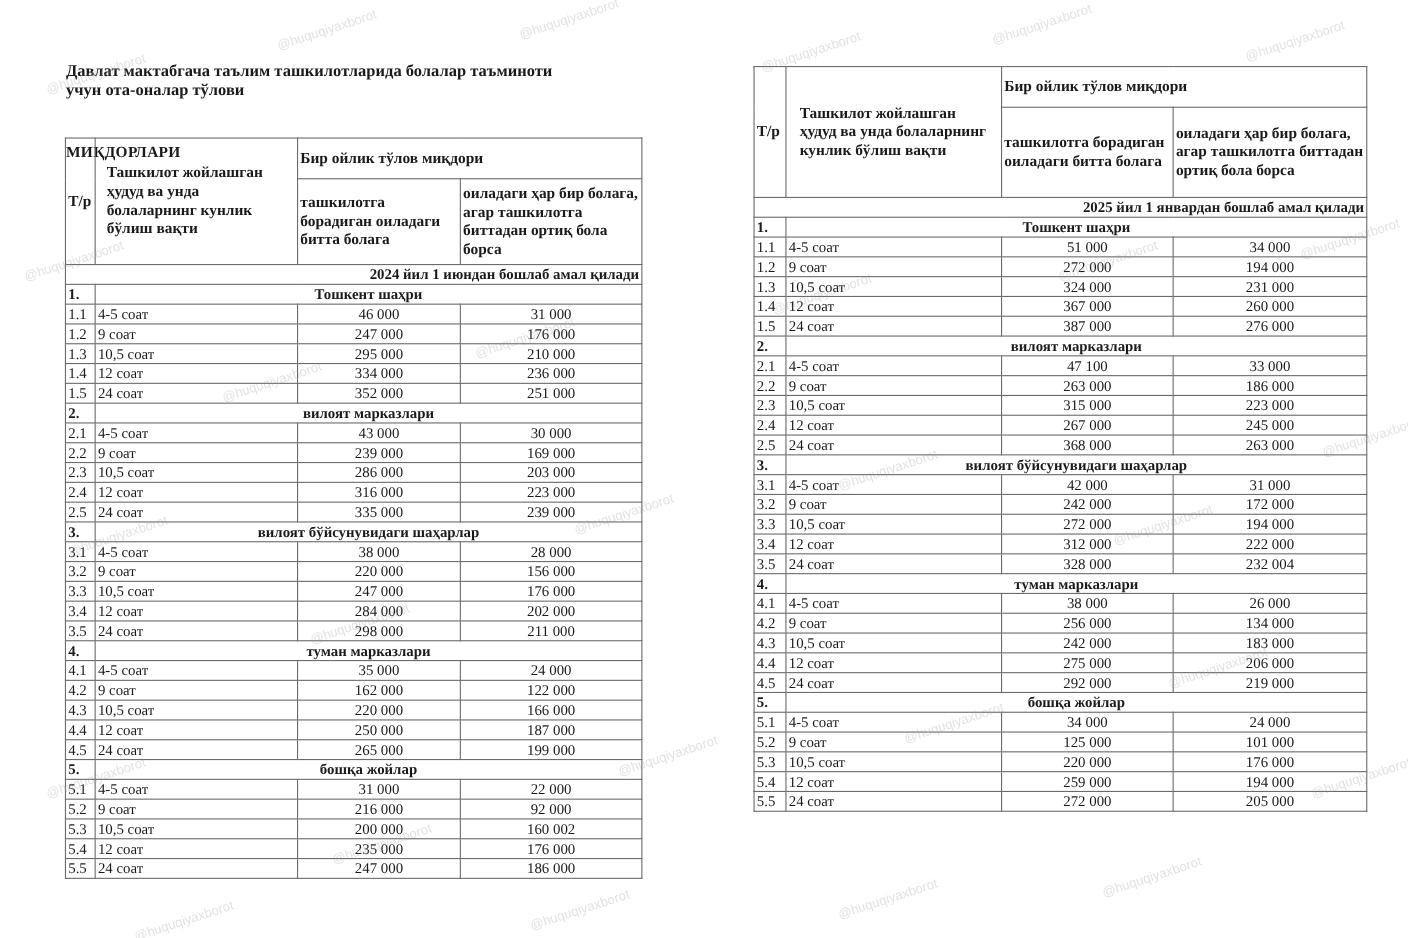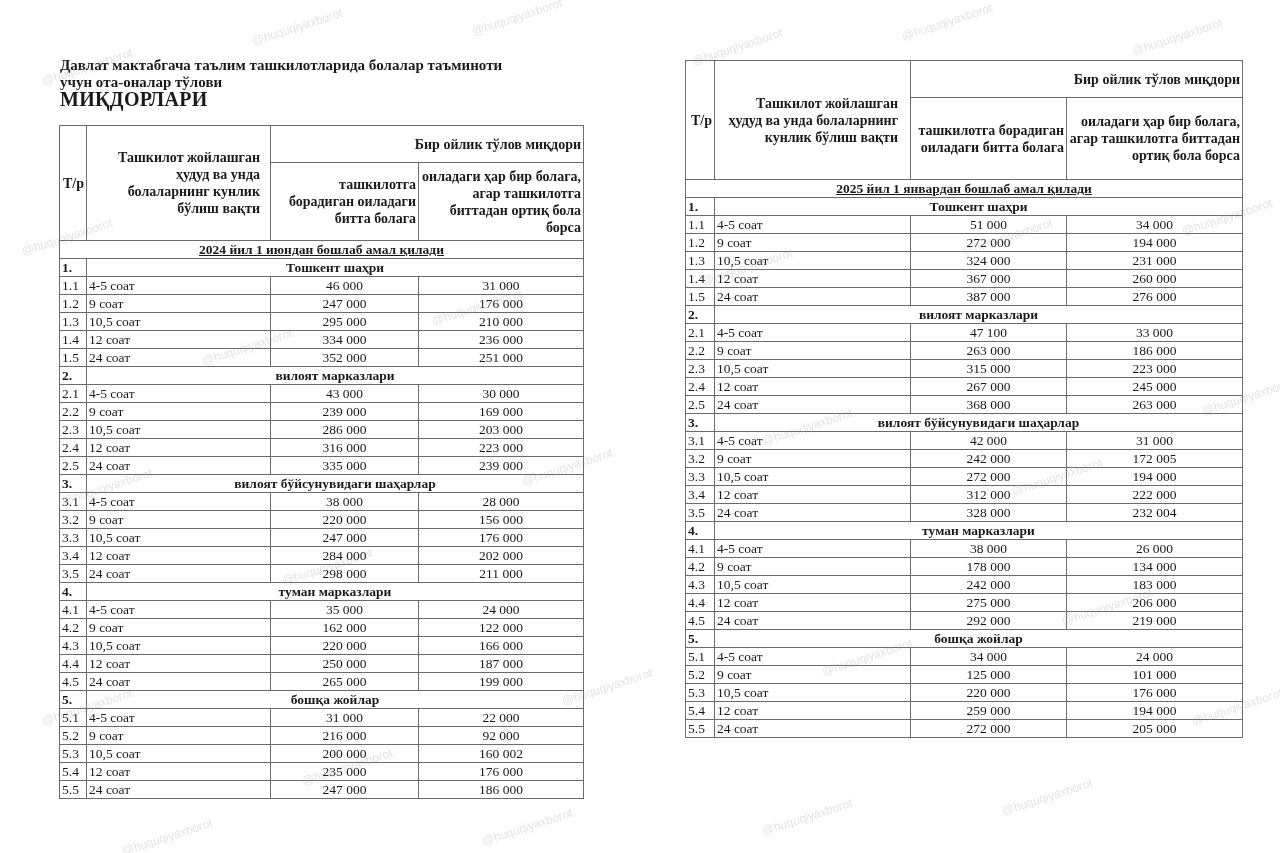--- a/index.html
+++ b/index.html
@@ -4,31 +4,31 @@
 <style>
   html, body { margin: 0; padding: 0; }
   body {
     width: 1280px; height: 853px; background: #ffffff; position: relative; overflow: hidden;
     font-family: "Liberation Serif", "DejaVu Serif", serif; color: #1a1a1a;
   }
   .page { position: absolute; top: 0; height: 853px; background: #fff; }
   .page.left { left: 0; width: 640px; }
   .page.right { left: 640px; width: 640px; }
   .doc-title { position: absolute; left: 60px; width: 540px; top: 57px; text-align: left; font-weight: bold; font-size: 15px; line-height: 17px; }
-  .doc-title .big { font-size: 20px; letter-spacing: 0.3px; }
+  .doc-title .big { font-size: 14px; letter-spacing: 0.3px; margin-top: 40px; }
   table { border-collapse: collapse; position: absolute; table-layout: fixed; }
   td, th { border: 1px solid #6b6b6b; padding: 0 2px; font-size: 13.5px; line-height: 17px; height: 17px; white-space: nowrap; overflow: hidden; }
-  th { font-weight: bold; text-align: right; white-space: normal; line-height: 17px; font-size: 14px; }
+  th { font-weight: bold; text-align: left; white-space: normal; line-height: 17px; font-size: 14px; }
   .tl { left: 59px; top: 125px; width: 524px; }
   .tr { left: 685px; top: 60px; width: 557px; }
   .num { text-align: left; padding-left: 2px; }
   .val { text-align: center; }
   .sect td.stitle { text-align: center; font-weight: bold; }
   .sect td.snum { font-weight: bold; }
-  .period td { text-align: center; font-weight: bold; text-decoration: underline; }
+  .period td { text-align: right; font-weight: bold; }
   .wm { position: absolute; color: rgba(150,150,150,0.28); font-family: "Liberation Sans", sans-serif; font-size: 12px; transform: rotate(-18deg); white-space: nowrap; pointer-events: none; }
 </style>
 </head>
 <body>
 
 <div class="page left">
   <div class="doc-title">
     <div>Давлат мактабгача таълим ташкилотларида болалар таъминоти</div>
     <div>учун ота-оналар тўлови</div>
     <div class="big">МИҚДОРЛАРИ</div>
@@ -327,21 +327,21 @@
         <tr>
           <td class="num">3.1</td>
           <td>4-5 соат</td>
           <td class="val">42 000</td>
           <td class="val">31 000</td>
         </tr>
         <tr>
           <td class="num">3.2</td>
           <td>9 соат</td>
           <td class="val">242 000</td>
-          <td class="val">172 005</td>
+          <td class="val">172 000</td>
         </tr>
         <tr>
           <td class="num">3.3</td>
           <td>10,5 соат</td>
           <td class="val">272 000</td>
           <td class="val">194 000</td>
         </tr>
         <tr>
           <td class="num">3.4</td>
           <td>12 соат</td>
@@ -360,21 +360,21 @@
         </tr>
         <tr>
           <td class="num">4.1</td>
           <td>4-5 соат</td>
           <td class="val">38 000</td>
           <td class="val">26 000</td>
         </tr>
         <tr>
           <td class="num">4.2</td>
           <td>9 соат</td>
-          <td class="val">178 000</td>
+          <td class="val">256 000</td>
           <td class="val">134 000</td>
         </tr>
         <tr>
           <td class="num">4.3</td>
           <td>10,5 соат</td>
           <td class="val">242 000</td>
           <td class="val">183 000</td>
         </tr>
         <tr>
           <td class="num">4.4</td>

